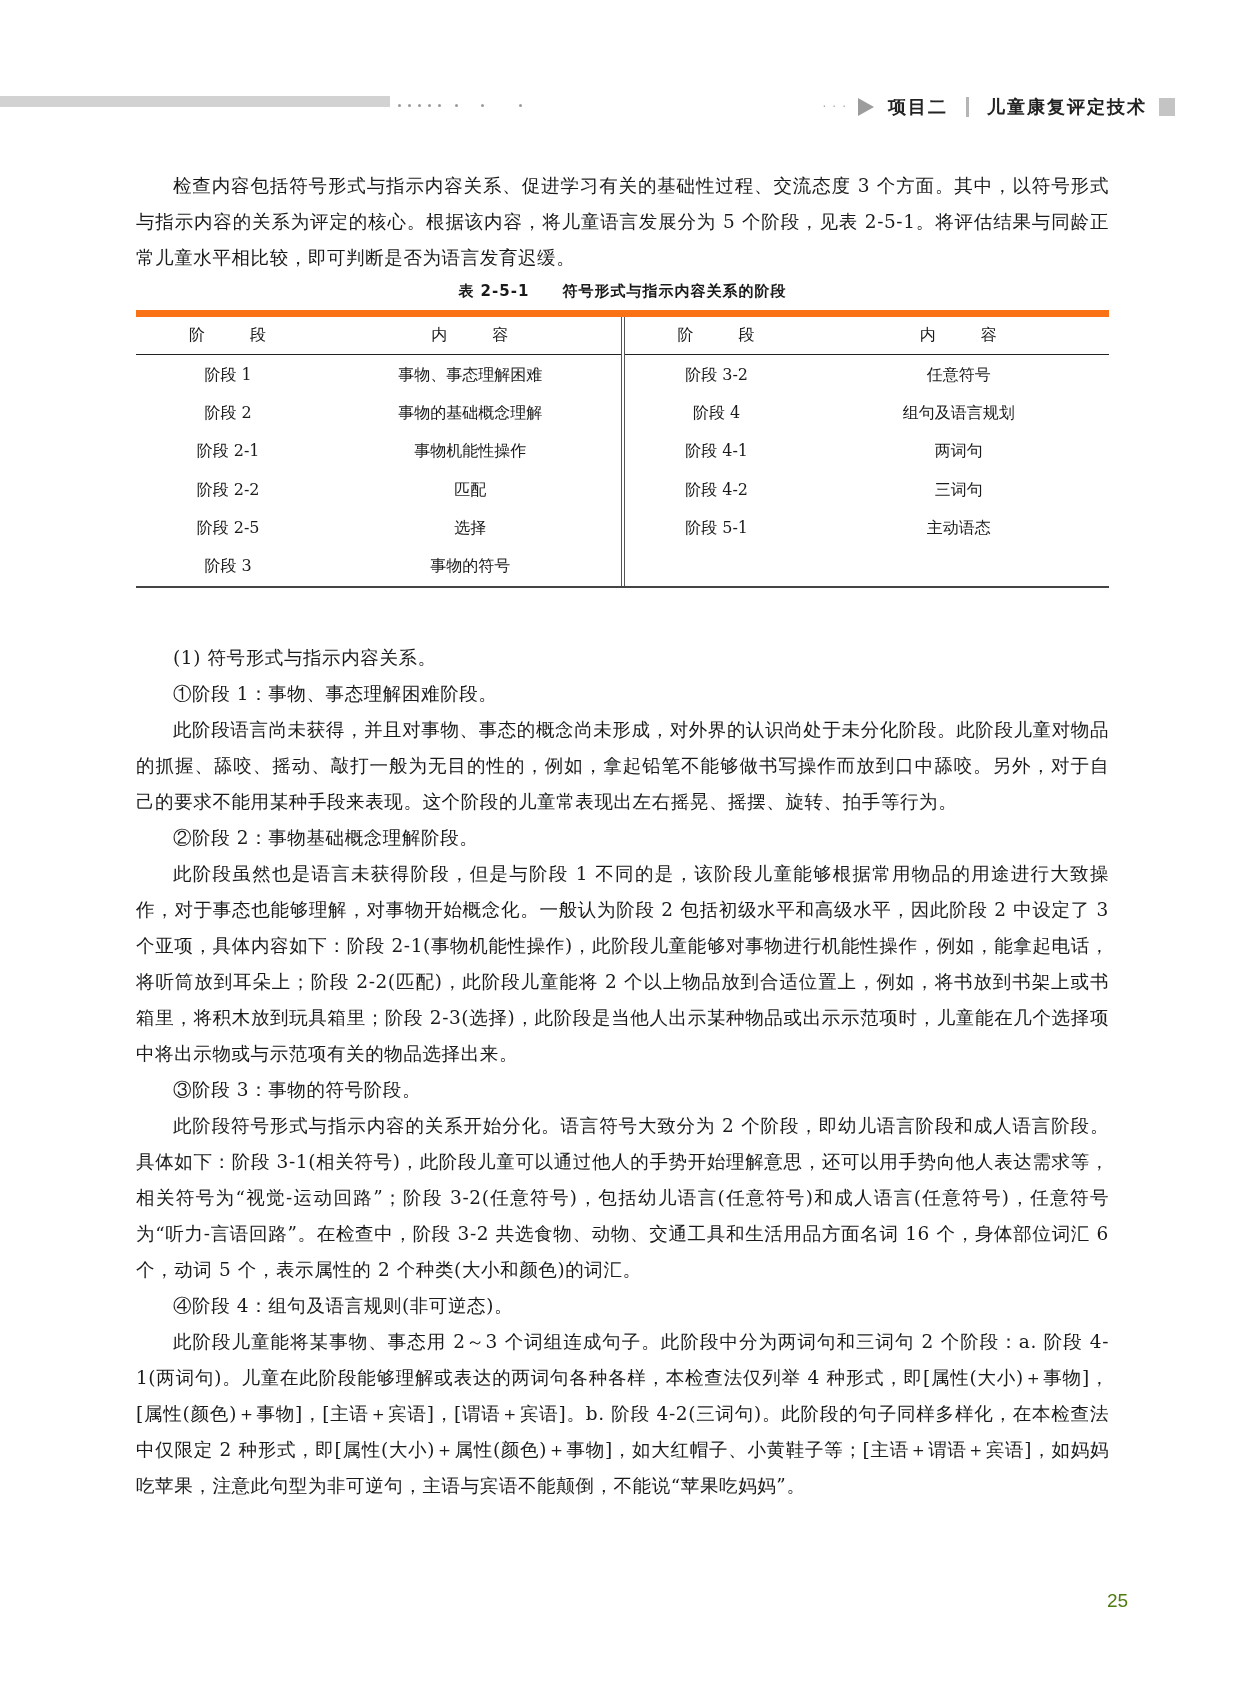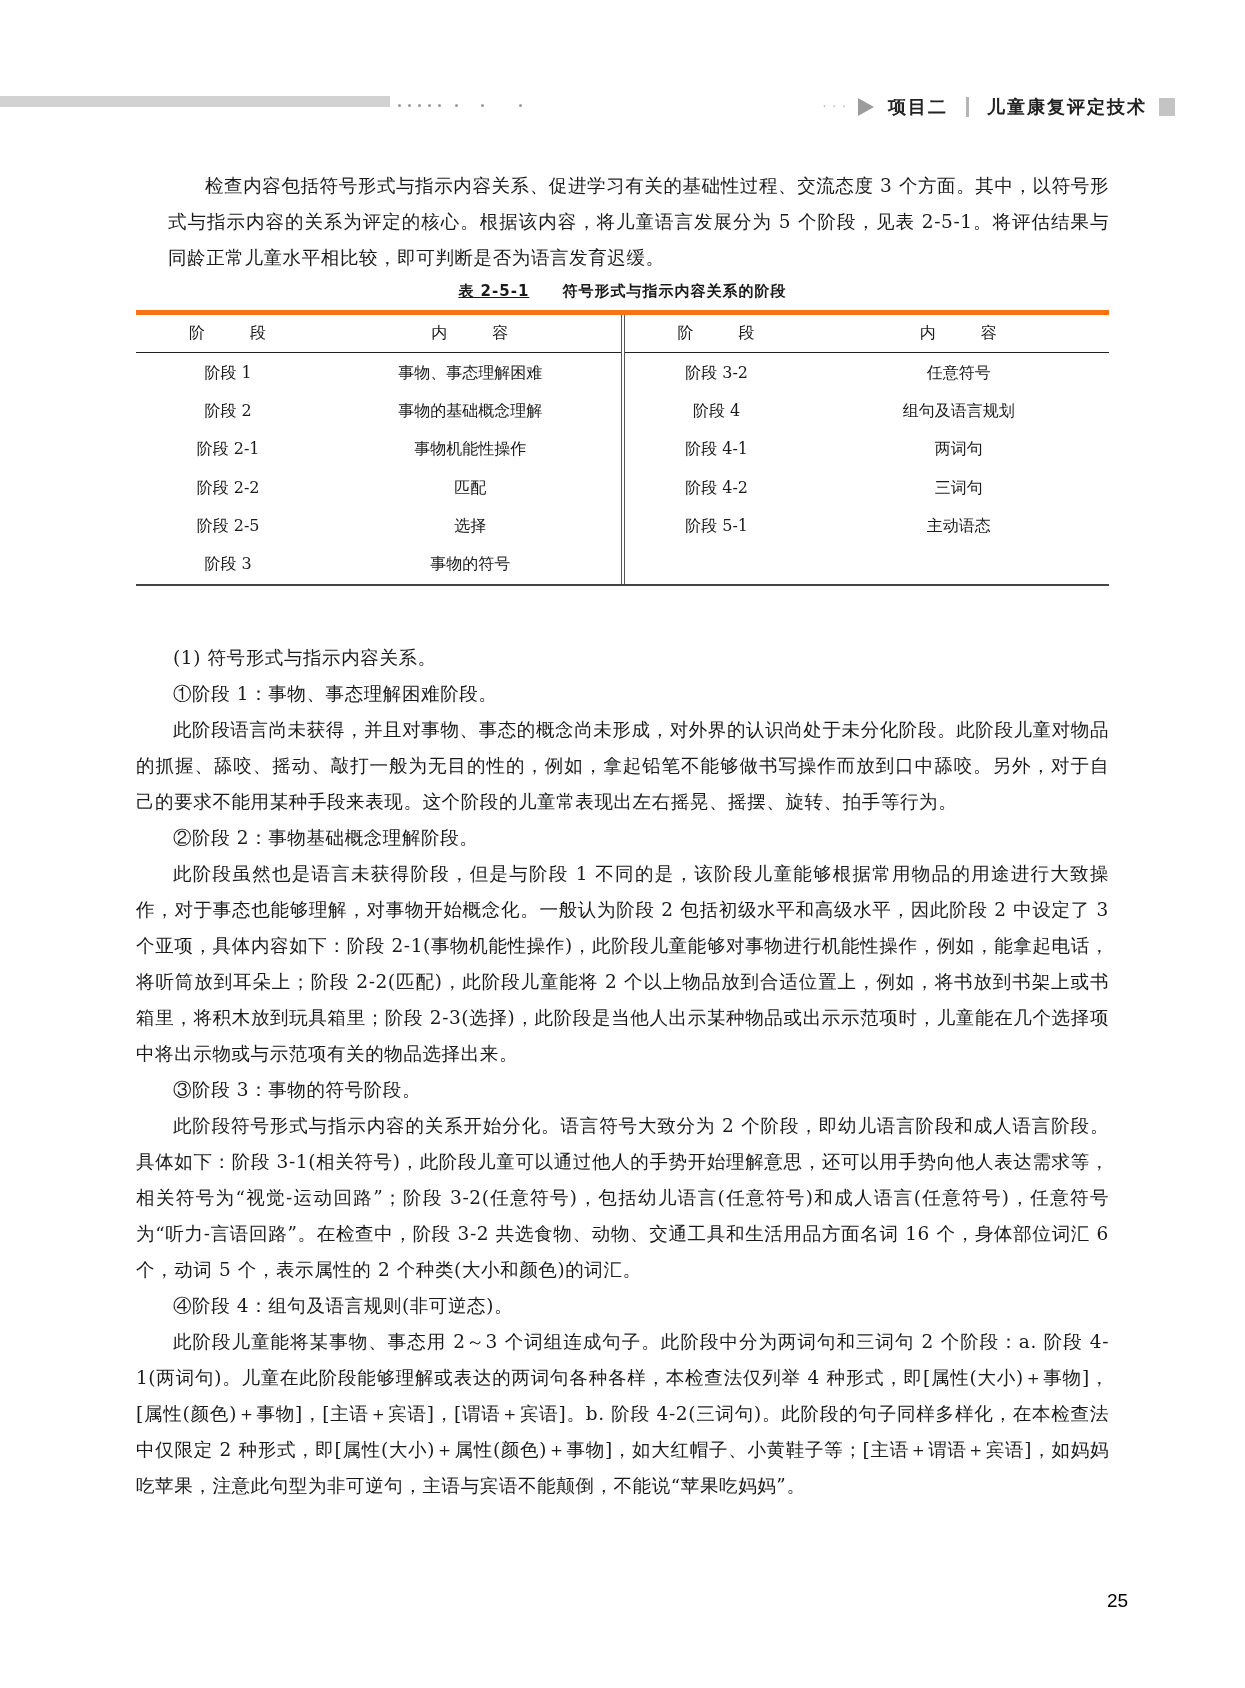--- a/index.html
+++ b/index.html
@@ -90,41 +90,39 @@
     .para {
       font-size: 18.5px;
       line-height: 36px;
       text-align: justify;
       margin: 0;
       text-indent: 2em;
       letter-spacing: 0.6px;
     }
     .para.first {
       margin-top: 0;
-      margin-left: 32px;
     }
     .table-caption {
       text-align: center;
       font-family: "DejaVu Sans", "Liberation Sans", sans-serif;
       font-size: 15px;
       font-weight: bold;
       margin: 6px 0 10px 0;
       letter-spacing: 1px;
     }
     .table-caption .num {
       margin-right: 27px;
-      text-decoration: underline;
     }
     .tbl-wrap {
       position: absolute;
       left: 136px;
       top: 310px;
       width: 973px;
       display: flex;
-      border-top: 5px solid #f97316;
+      border-top: 7px solid #f97316;
       border-bottom: 2px solid #444;
       justify-content: flex-end;
     }
     .tbl-half {
       flex: 1;
     }
     .tbl-half.left {
       border-right: 4px double #555;
     }
     .tbl-head {
@@ -165,21 +163,21 @@
       left: 136px;
       top: 640px;
       width: 973px;
     }
     .page-number {
       position: absolute;
       left: 1107px;
       top: 1590px;
       font-family: "Liberation Sans", "DejaVu Sans", sans-serif;
       font-size: 19px;
-      color: #000000;
+      color: #4d7c0f;
     }
   </style>
 </head>
 <body>
 
 <div class="hdr-bar"></div>
 <div class="hdr-dots">
   <span style="left:0px"></span>
   <span style="left:10px"></span>
   <span style="left:20px"></span>

